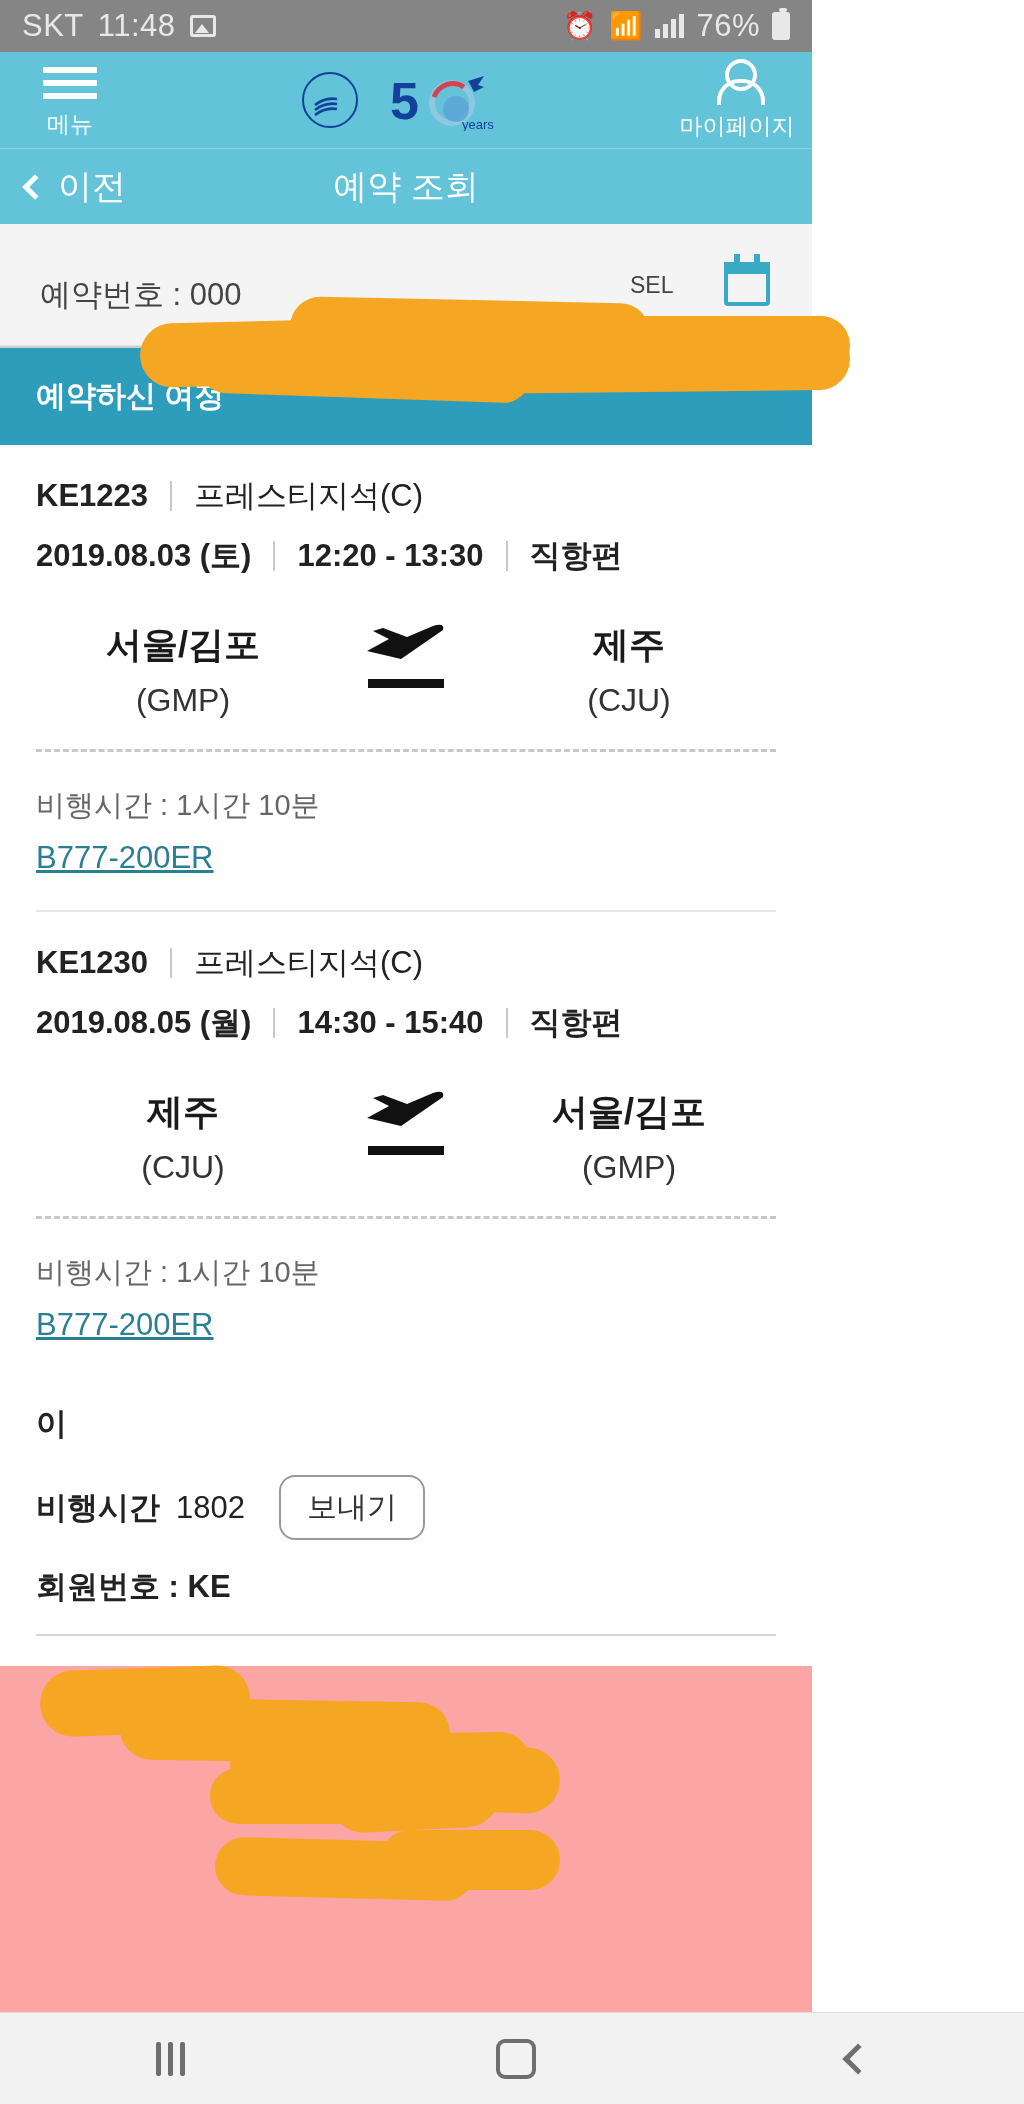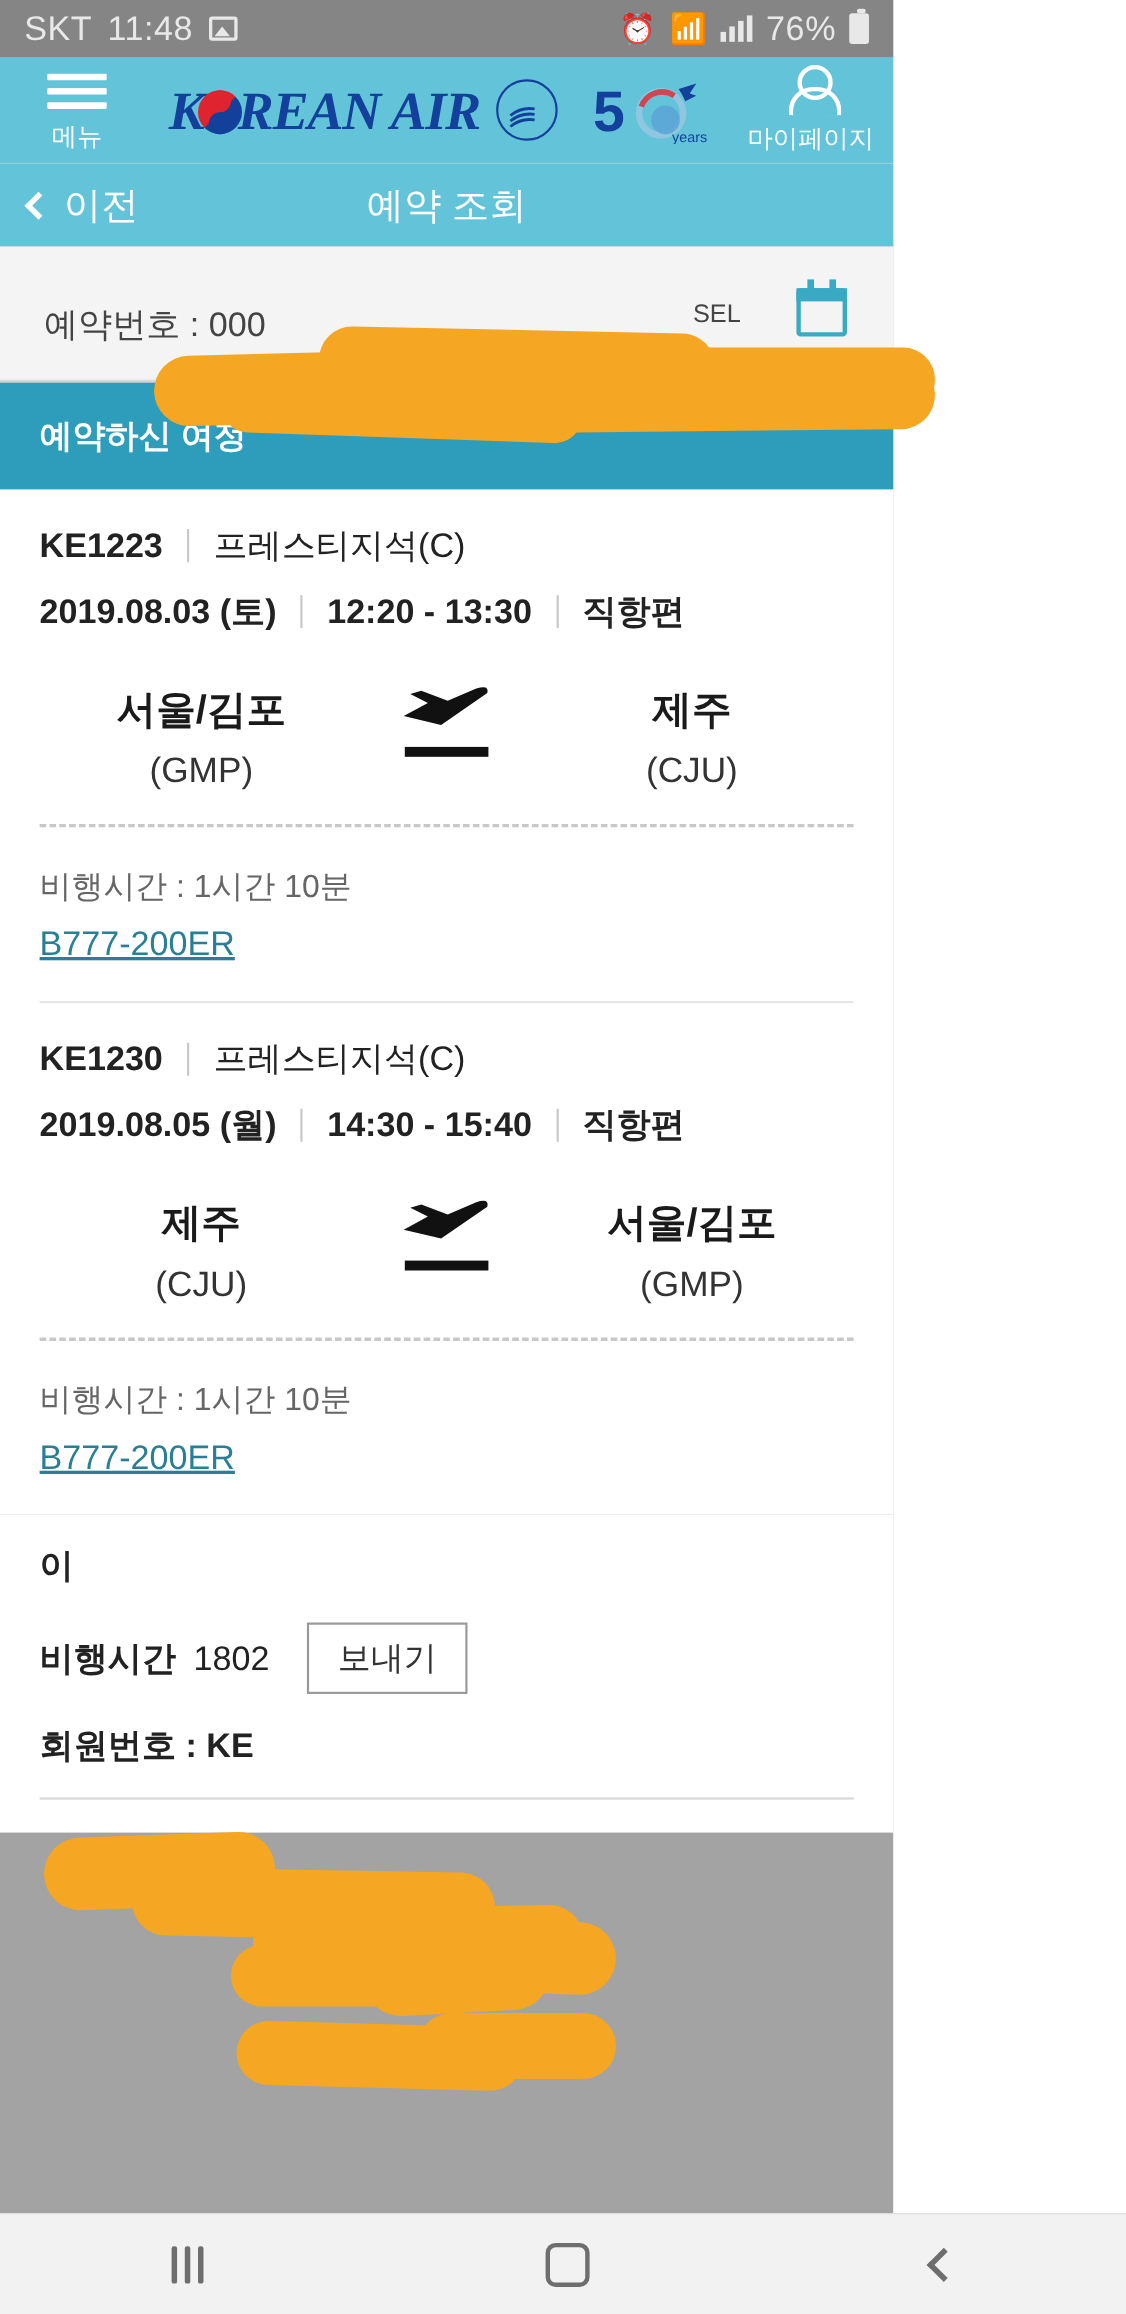--- a/index.html
+++ b/index.html
@@ -2,21 +2,21 @@
 <html><head>
 <meta charset="utf-8">
 <style>
   * { box-sizing: border-box; margin: 0; padding: 0; }
   html, body {
     width: 1024px; height: 2104px;
     font-family: "Liberation Sans", "DejaVu Sans", sans-serif;
     background: #ffffff;
     overflow: hidden;
   }
-  .screen { position: relative; width: 812px; height: 2104px; background:#a3a3a3; }
+  .screen { position: relative; width: 812px; height: 2104px; background:#fca5a5; }
 
   
   .statusbar {
     height: 52px; background: #858585; color: #e8e8e8;
     display: flex; align-items: center; justify-content: space-between;
     padding: 0 22px; font-size: 31px; letter-spacing: .5px;
   }
   .sb-left { display: flex; align-items: center; gap: 14px; }
   .sb-right { display: flex; align-items: center; gap: 12px; }
   .sb-carrier { font-weight: 400; }
@@ -180,21 +180,21 @@
     font-size:31px; color:#2a7f95; text-decoration: underline; display:inline-block;
     padding-bottom: 34px;
   }
 
   
   .pax{ background:#fff; padding: 26px 36px 30px 36px; position:relative; }
   .pax-name{ font-size:31px; font-weight:bold; color:#222; margin-bottom:30px; }
   .pax-row{ display:flex; align-items:center; gap:16px; margin-bottom:26px; font-size:31px; color:#222; }
   .pax-row .lbl{ font-weight:bold; }
   .send-btn{
-    border:2px solid #9a9a9a; border-radius:0; background:#fff;
+    border:2px solid #9a9a9a; border-radius:16px; background:#fff;
     font-size:30px; color:#333; padding: 10px 26px; margin-left: 18px;
     font-family: inherit;
     text-align: right;
   }
   .pax-bottom-rule{ border-top:2px solid #d8d8d8; }
 
   
   .redact{ position:absolute; background:#f5a623; pointer-events:none; }
   .r1 { left:140px; top:318px; width:500px; height:64px; border-radius:34px; transform: rotate(-1.4deg); }
   .r2 { left:290px; top:300px; width:360px; height:60px; border-radius:32px; transform: rotate(1.2deg); }
@@ -250,25 +250,20 @@
     <div class="hdr-menu">
       <span class="burger">
           <span></span>
           <span></span>
           <span></span>
         </span>
       <span class="hdr-menu-label">메뉴</span>
     </div>
 
     <div class="hdr-logo">
-      <span class="ka-wrap">
-        <span class="ka-text">
-          K<span class="taeguk"></span>REAN AIR
-        </span>
-      </span>
       <span class="skyteam">
         <svg width="50" height="50" viewBox="0 0 50 50" aria-hidden="true">
           <path d="M10 30 q10 -8 22 -6" stroke="#12409a" stroke-width="2.6" fill="none"></path>
           <path d="M10 35 q10 -8 22 -6" stroke="#12409a" stroke-width="2.6" fill="none"></path>
           <path d="M10 40 q10 -8 22 -6" stroke="#12409a" stroke-width="2.6" fill="none"></path>
         </svg>
       </span>
       <span class="fifty">
         <svg width="110" height="62" viewBox="0 0 110 62" aria-hidden="true">
           <text x="0" y="50" font-family="Liberation Sans, sans-serif" font-size="52" font-weight="bold" fill="#12409a">5</text>

